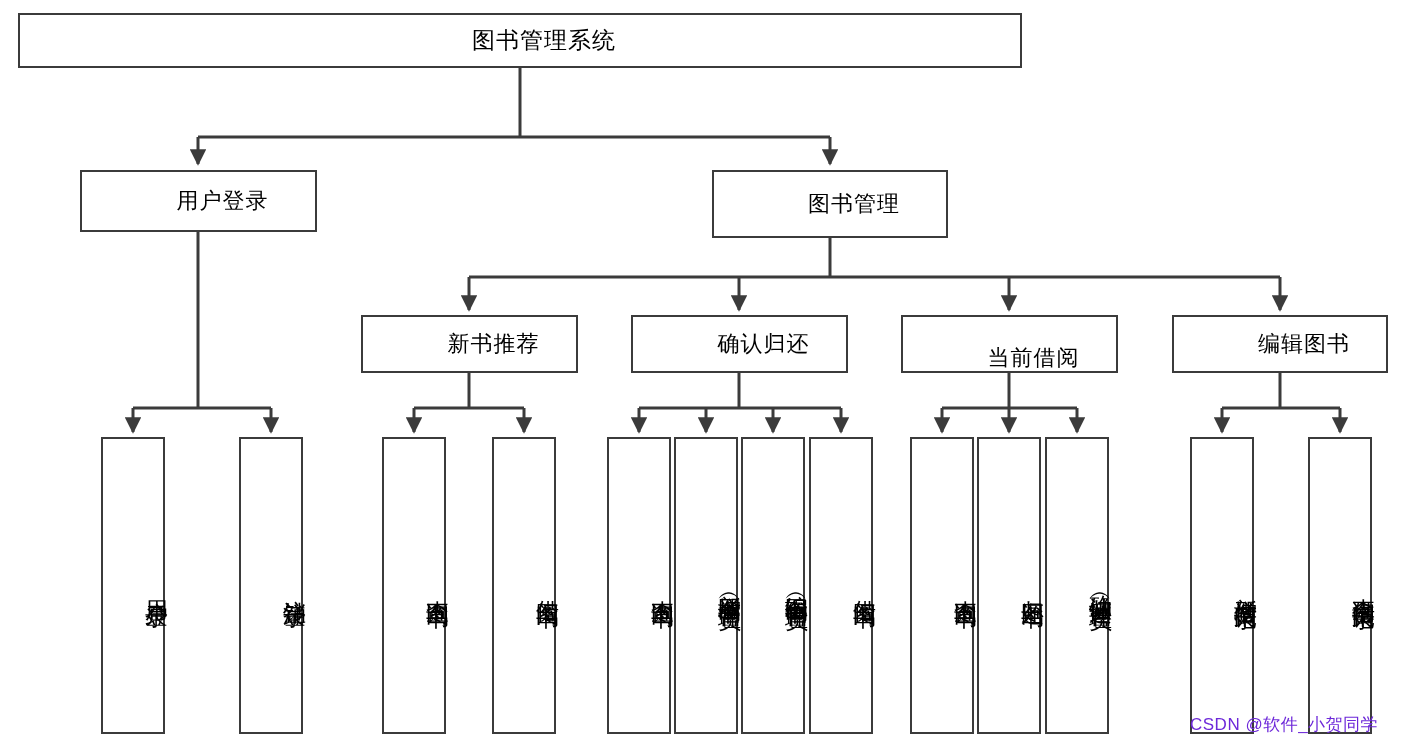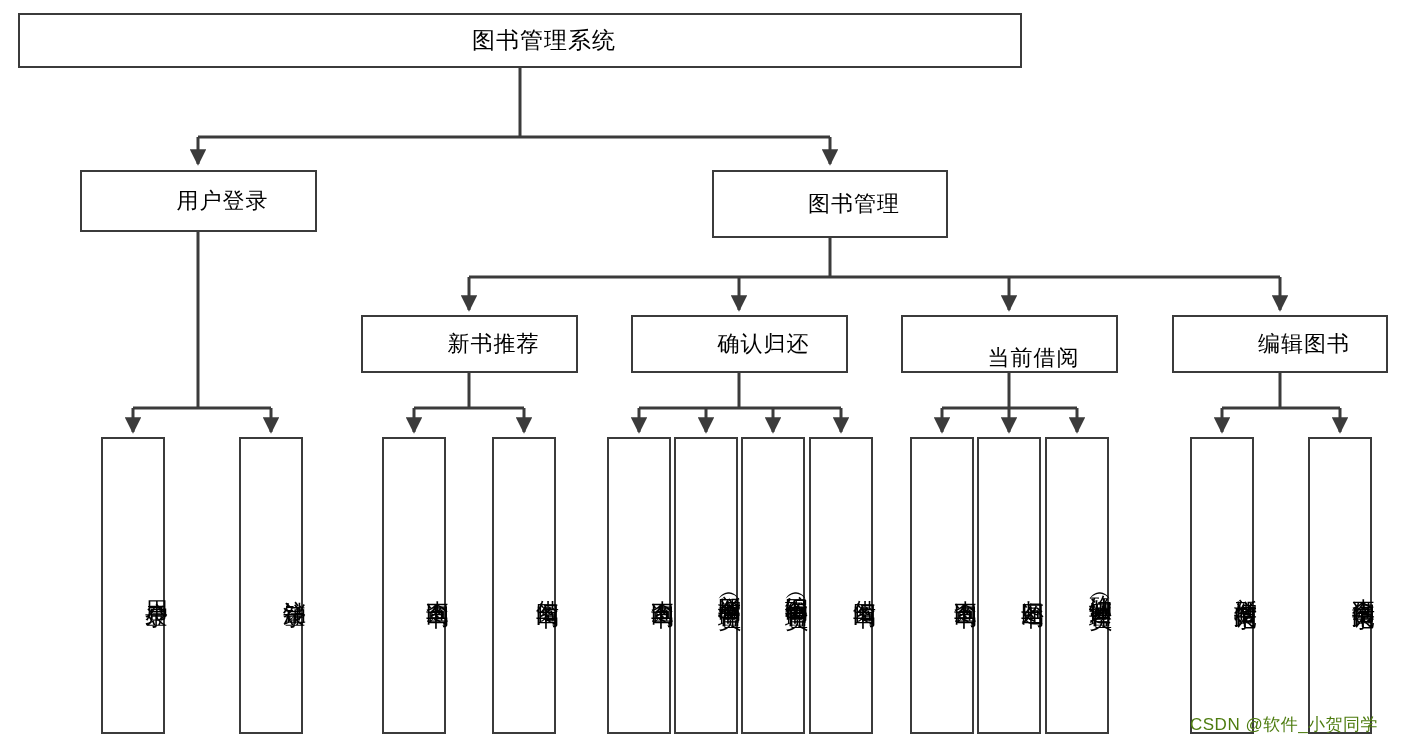--- a/index.html
+++ b/index.html
@@ -54,21 +54,21 @@
     letter-spacing: 2px;
     white-space: nowrap;
     -webkit-writing-mode: vertical-rl;
   }
   #root-node .label { font-size: 23px; }
   #watermark {
     position: absolute;
     left: 1190px;
     top: 713px;
     font-size: 17px;
-    color: #4d7c0f;
+    color: #6d28d9;
     white-space: nowrap;
     letter-spacing: 0.5px;
   }
 </style>
 </head>
 <body>
 
 <div id="canvas">
 
   <svg id="wires" viewBox="0 0 1405 747" xmlns="http://www.w3.org/2000/svg">

